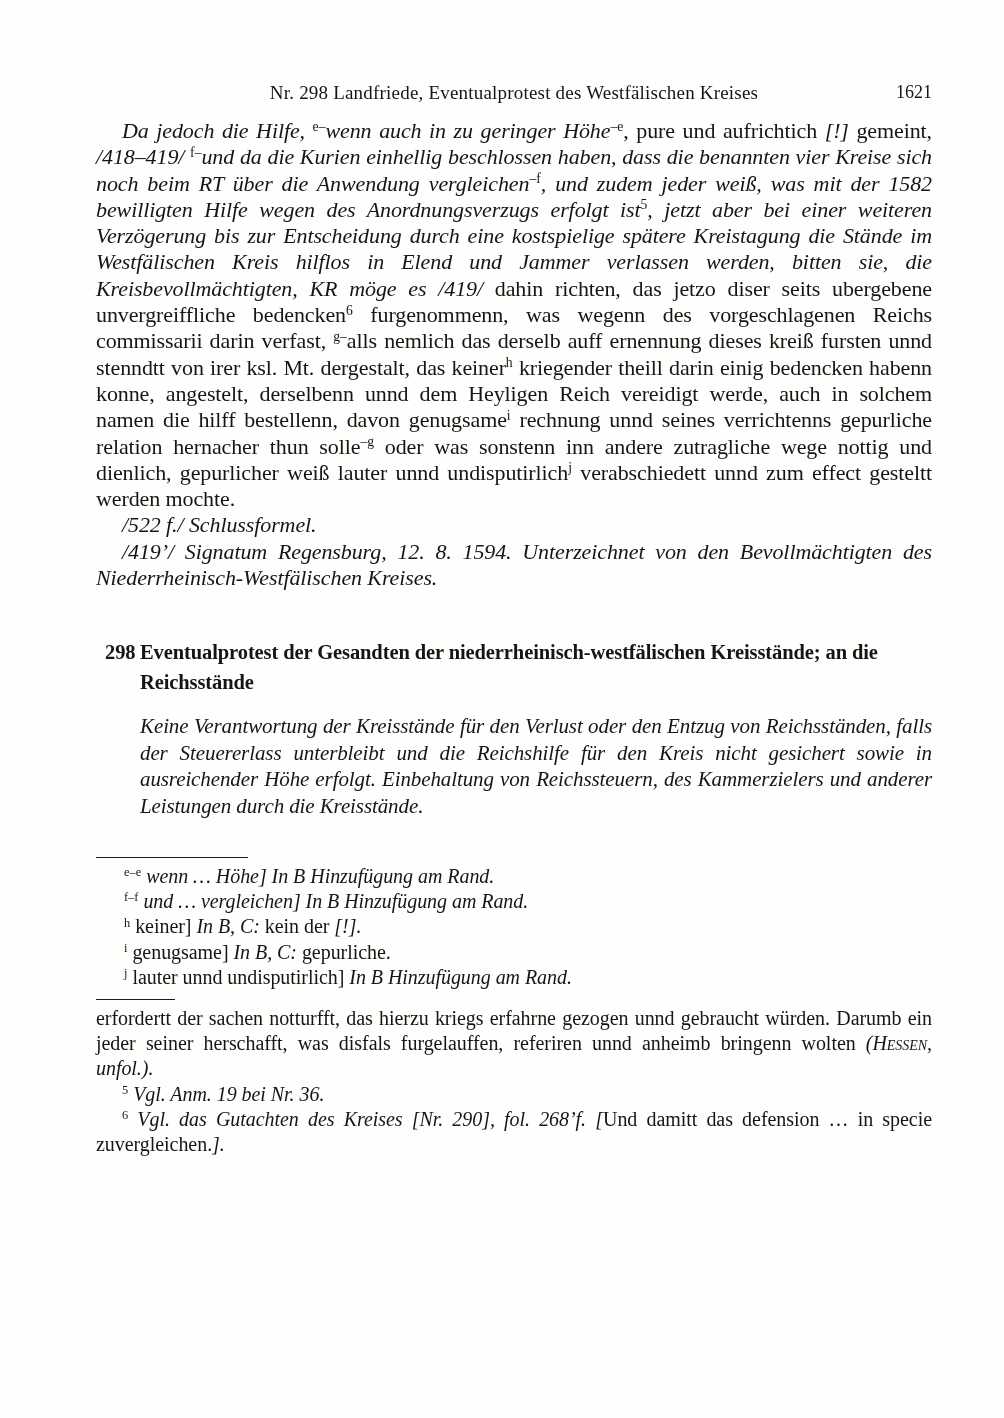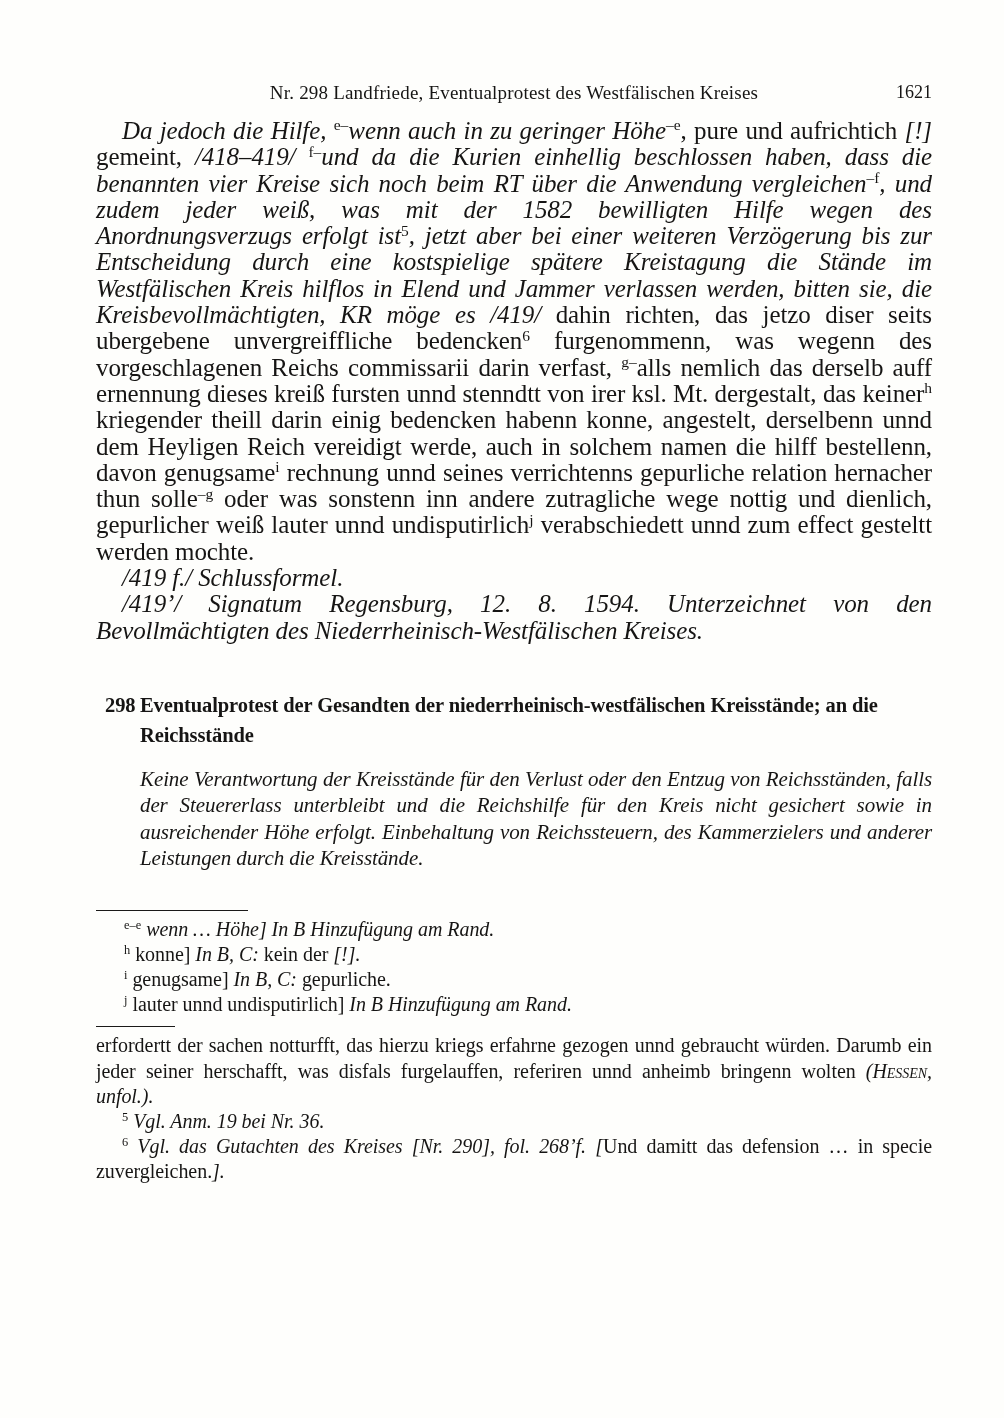--- a/index.html
+++ b/index.html
@@ -10,21 +10,21 @@
     position:relative;box-sizing:border-box;
     padding:82px 72px 0 96px;
     overflow:hidden;
   }
   
   .running-head{position:relative;height:24px;margin-bottom:12px;font-size:19px;}
   .rh-title{display:block;text-align:center;letter-spacing:.2px;}
   .rh-num{position:absolute;right:0;top:0;font-size:18px;}
   
   p{margin:0;}
-  .par{font-size:25px;line-height:26.3px;text-align:justify;letter-spacing:-.1px;}
+  .par{font-size:22px;line-height:26.3px;text-align:justify;letter-spacing:-.1px;}
   .par-indent{text-indent:26px;}
   
   .doc-heading{margin-top:46px;position:relative;padding-left:44px;
     font-weight:bold;font-size:20.5px;line-height:30px;letter-spacing:-.1px;}
   .doc-num{position:absolute;left:9px;top:0;}
   
   .regest{margin-top:16px;margin-left:44px;font-style:italic;
     font-size:21px;line-height:26.4px;text-align:justify;letter-spacing:-.1px;}
   
   .rule{border:0;border-top:1.6px solid #1b1a19;height:0;margin:0;}
@@ -45,27 +45,28 @@
 </head>
 <body>
 
 <div class="page">
   <div class="running-head">
     <span class="rh-title">Nr. 298 Landfriede, Eventualprotest des Westfälischen Kreises</span>
     <span class="rh-num">1621</span>
   </div>
   <div>
       <p class="par par-indent"><span class="i">Da jedoch die Hilfe, </span><sup class="r-sup">e–</sup><span class="i">wenn auch in zu geringer Höhe</span><sup class="r-sup">–e</sup><span>, pure und aufrichtich </span><span class="i">[!]</span><span> gemeint, </span><span class="i">/418–419/ </span><sup class="r-sup">f–</sup><span class="i">und da die Kurien einhellig beschlossen haben, dass die benannten vier Kreise sich noch beim RT über die Anwendung vergleichen</span><sup class="r-sup">–f</sup><span class="i">, und zudem jeder weiß, was mit der 1582 bewilligten Hilfe wegen des Anordnungsverzugs erfolgt ist</span><sup class="r-sup">5</sup><span class="i">, jetzt aber bei einer weiteren Verzögerung bis zur Entscheidung durch eine kostspielige spätere Kreistagung die Stände im Westfälischen Kreis hilflos in Elend und Jammer verlassen werden, bitten sie, die Kreisbevollmächtigten, KR möge es /419/</span><span> dahin richten, das jetzo diser seits ubergebene unvergreiffliche bedencken</span><sup class="r-sup">6</sup><span> furgenommenn, was wegenn des vorgeschlagenen Reichs commissarii darin verfast, </span><sup class="r-sup">g–</sup><span>alls nemlich das derselb auff ernennung dieses kreiß fursten unnd stenndtt von irer ksl. Mt. dergestalt, das keiner</span><sup class="r-sup">h</sup><span> kriegender theill darin einig bedencken habenn konne, angestelt, derselbenn unnd dem Heyligen Reich vereidigt werde, auch in solchem namen die hilff bestellenn, davon genugsame</span><sup class="r-sup">i</sup><span> rechnung unnd seines verrichtenns gepurliche relation hernacher thun solle</span><sup class="r-sup">–g</sup><span> oder was sonstenn inn andere zutragliche wege nottig und dienlich, gepurlicher weiß lauter unnd undisputirlich</span><sup class="r-sup">j</sup><span> verabschiedett unnd zum effect gesteltt werden mochte.</span></p>
-      <p class="par par-indent"><span class="i">/419 f./ Schlussformel.</span></p>
+      <p class="par par-indent"><span class="i">/522 f./ Schlussformel.</span></p>
       <p class="par par-indent"><span class="i">/419’/ Signatum Regensburg, 12. 8. 1594. Unterzeichnet von den Bevollmächtigten des Niederrheinisch-Westfälischen Kreises.</span></p>
       <div class="doc-heading"><span class="doc-num">298</span><span><span class="b">Eventualprotest der Gesandten der niederrheinisch-westfälischen Kreisstände; an die Reichsstände</span></span></div>
       <p class="regest"><span class="i">Keine Verantwortung der Kreisstände für den Verlust oder den Entzug von Reichsständen, falls der Steuererlass unterbleibt und die Reichshilfe für den Kreis nicht gesichert sowie in ausreichender Höhe erfolgt. Einbehaltung von Reichssteuern, des Kammerzielers und anderer Leistungen durch die Kreisstände.</span></p>
       <div class="rule rule-long"></div>
       <p class="fn fn-line"><sup class="r-sup">e–e</sup><span class="i"> wenn … Höhe] In B Hinzufügung am Rand.</span></p>
-      <p class="fn fn-line"><sup class="r-sup">h</sup><span> konne] </span><span class="i">In B, C:</span><span> kein der </span><span class="i">[!].</span></p>
+      <p class="fn fn-line"><sup class="r-sup">f–f</sup><span class="i"> und … vergleichen] In B Hinzufügung am Rand.</span></p>
+      <p class="fn fn-line"><sup class="r-sup">h</sup><span> keiner] </span><span class="i">In B, C:</span><span> kein der </span><span class="i">[!].</span></p>
       <p class="fn fn-line"><sup class="r-sup">i</sup><span> genugsame] </span><span class="i">In B, C:</span><span> gepurliche.</span></p>
       <p class="fn fn-line"><sup class="r-sup">j</sup><span> lauter unnd undisputirlich] </span><span class="i">In B Hinzufügung am Rand.</span></p>
       <div class="rule rule-short"></div>
       <p class="fn fn-cont-par"><span>erfordertt der sachen notturfft, das hierzu kriegs erfahrne gezogen unnd gebraucht würden. Darumb ein jeder seiner herschafft, was disfals furgelauffen, referiren unnd anheimb bringenn wolten </span><span class="i">(</span><span class="i sc">Hessen</span><span class="i">, unfol.).</span></p>
       <p class="fn fn-par"><sup class="r-sup">5</sup><span class="i"> Vgl. Anm. 19 bei Nr. 36.</span></p>
       <p class="fn fn-par"><sup class="r-sup">6</sup><span class="i"> Vgl. das Gutachten des Kreises [Nr. 290], fol. 268’f. [</span><span>Und damitt das defension … in specie zuvergleichen.</span><span class="i">].</span></p>
     </div>
 </div>
 
 </body></html>

